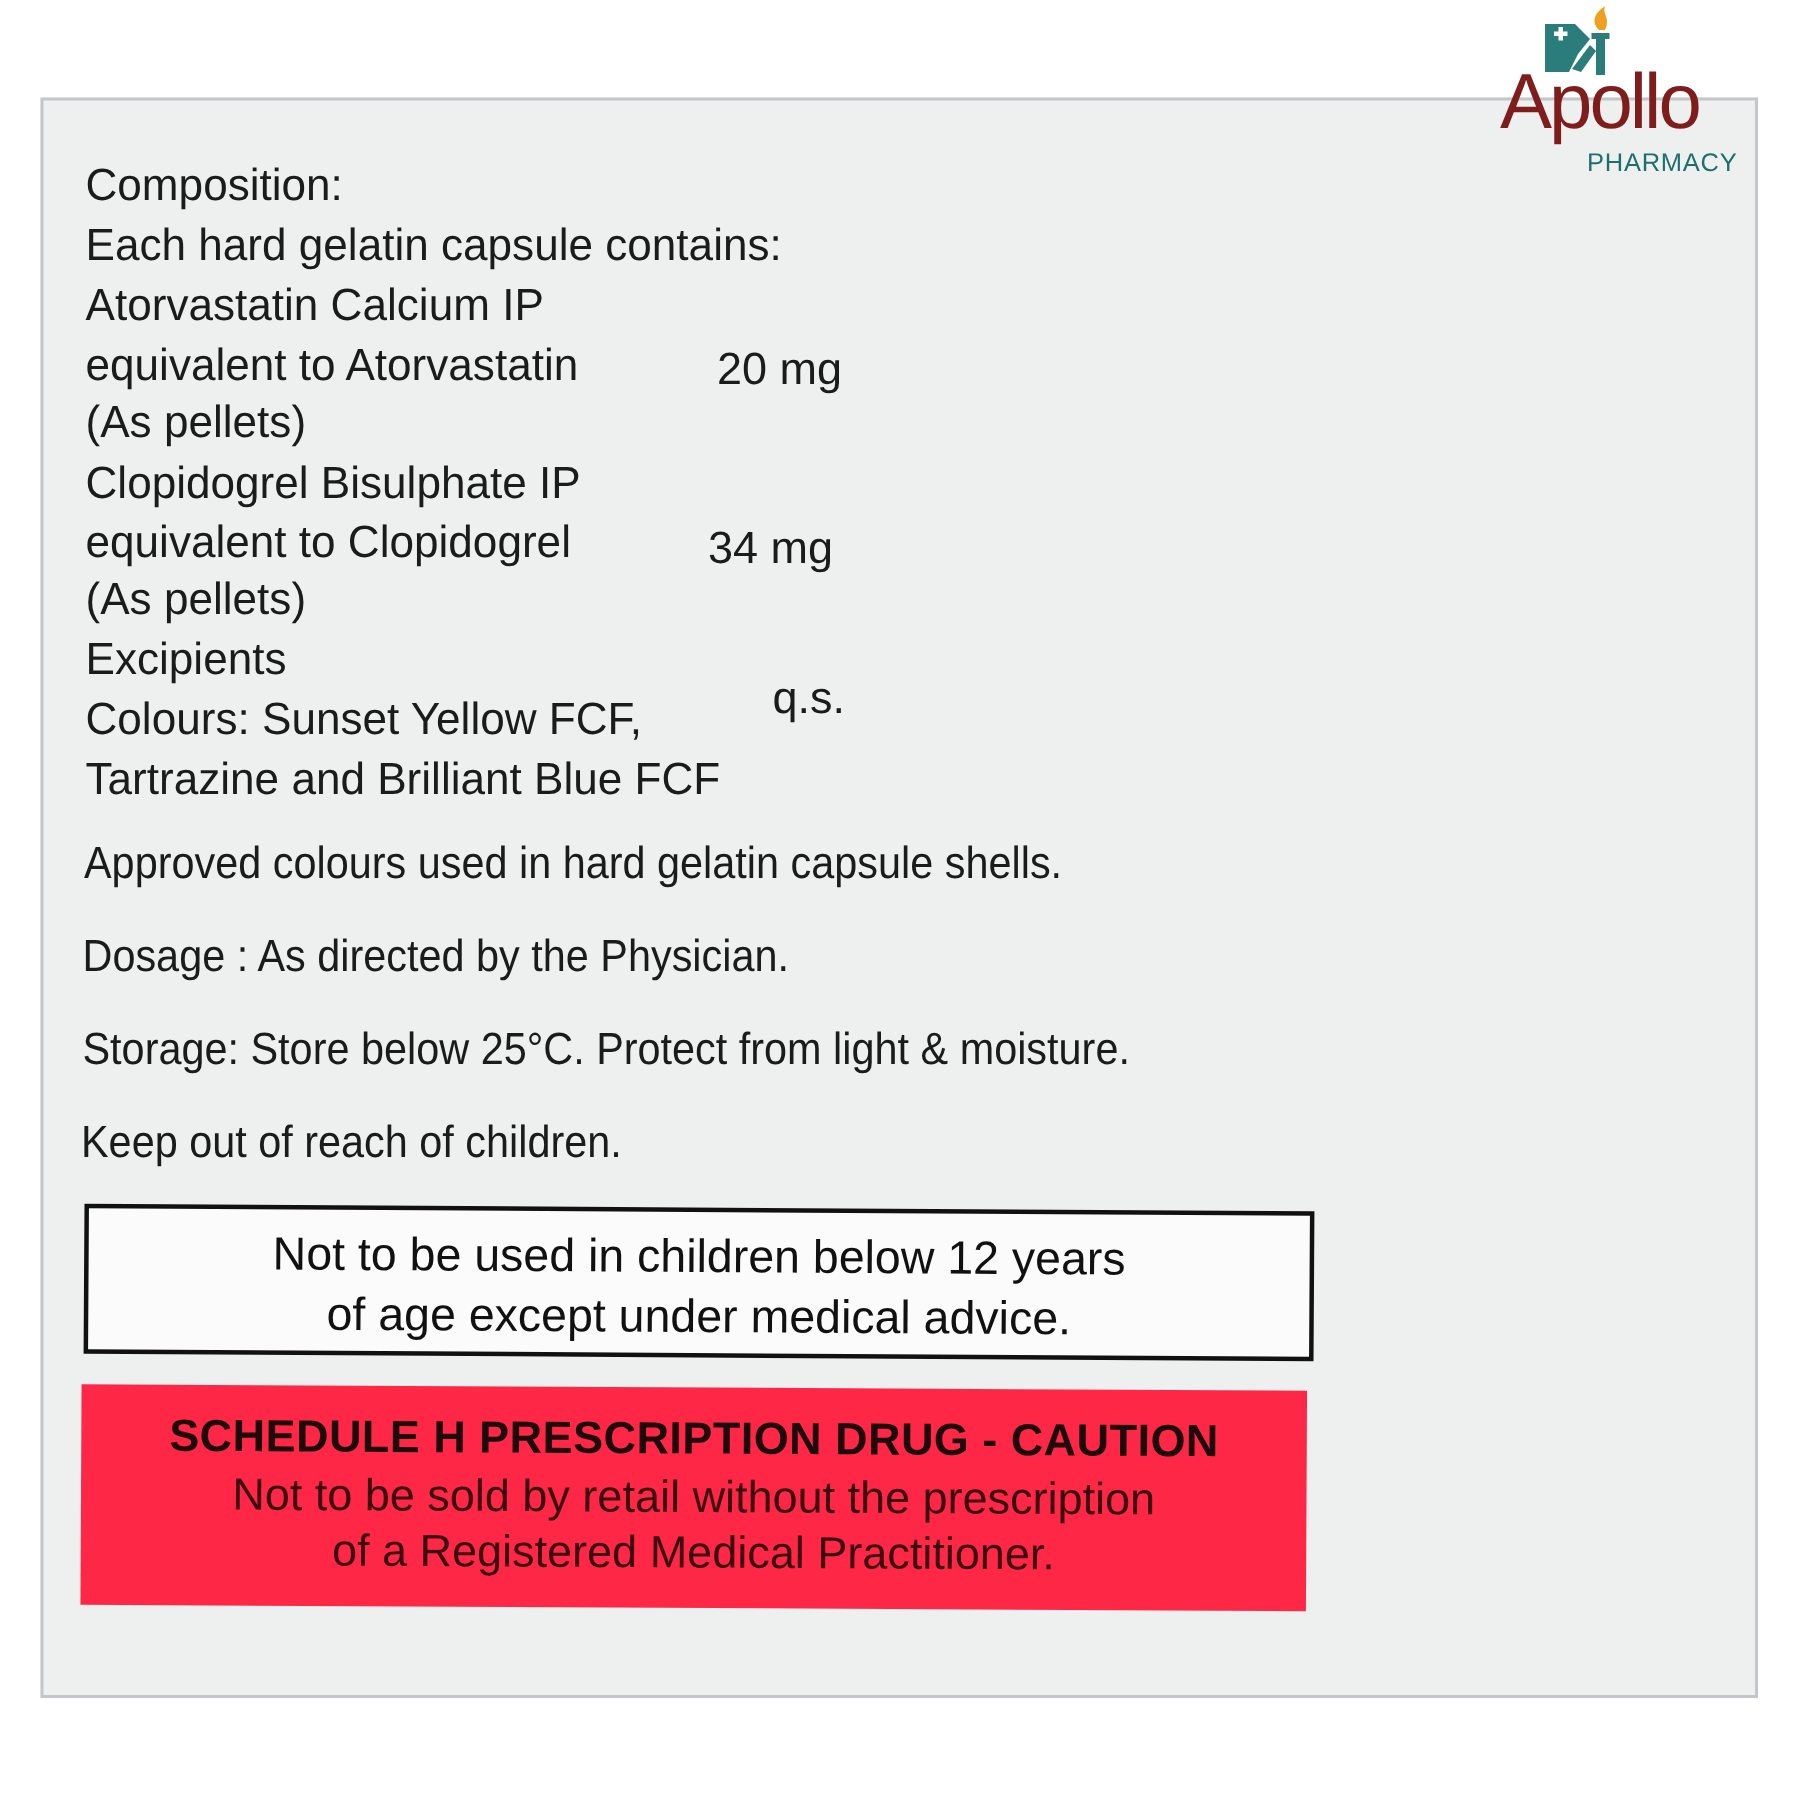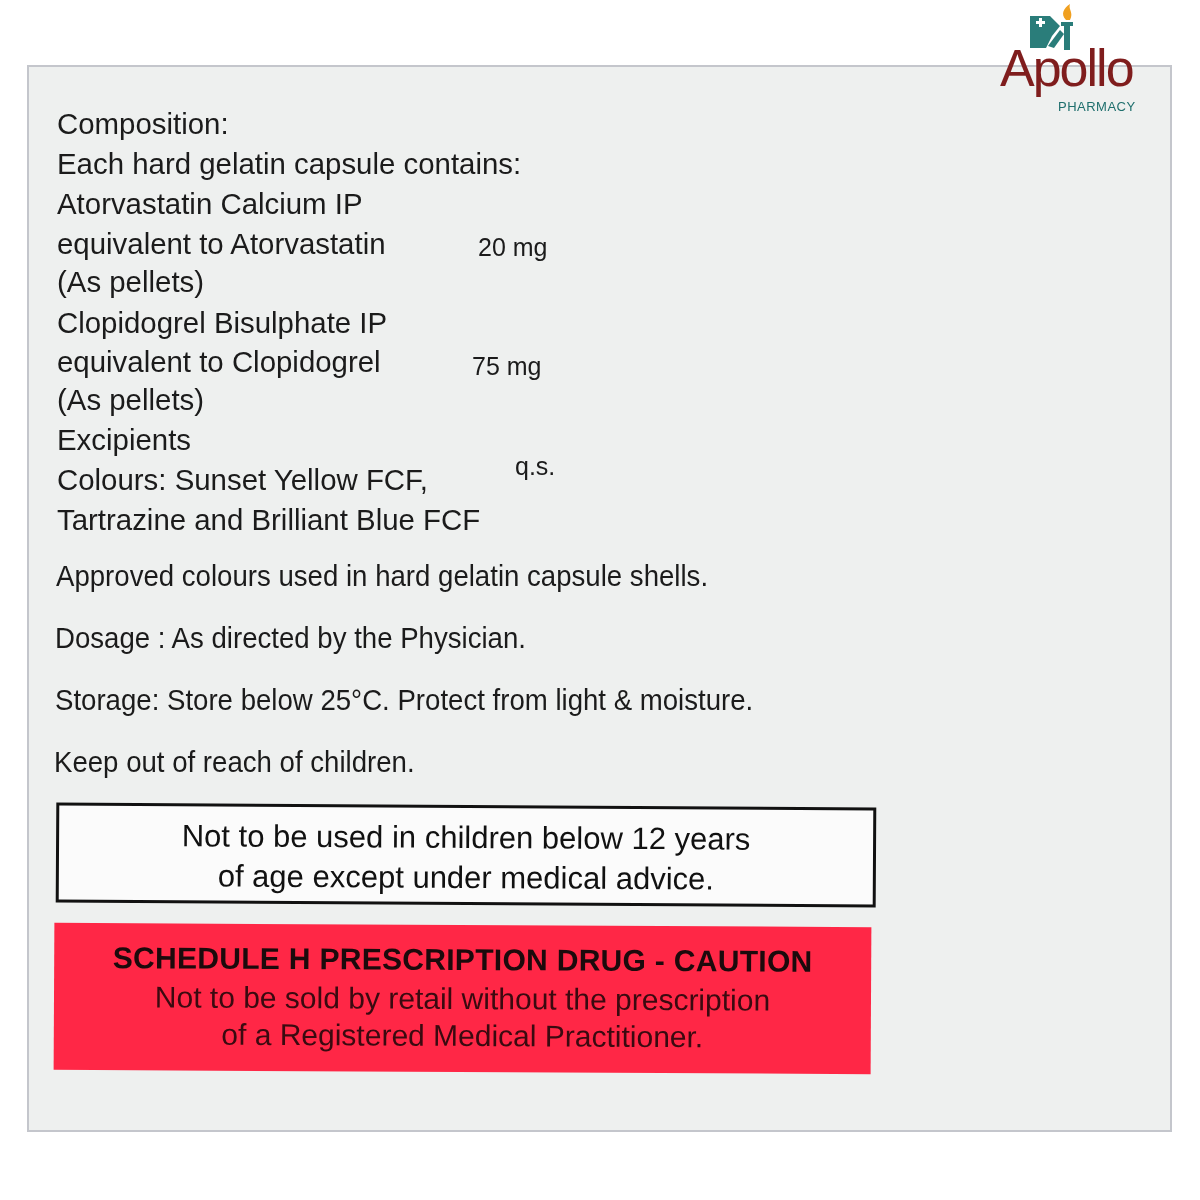--- a/index.html
+++ b/index.html
@@ -10,25 +10,25 @@
   .panel {
     position:absolute; left:27px; top:65px; width:1145px; height:1067px;
     background:#eef0ef; border:2px solid #c4c6cc; box-sizing:border-box;
   }
   .logo { position:absolute; left:998px; top:2px; width:175px; height:118px; }
   .logo .brand {
     position:absolute; left:2px; top:40px; font-size:52px; font-weight:normal; color:#7f1d1d;
     letter-spacing:-2px; line-height:1;
   }
   .logo .sub {
-    position:absolute; left:60px; top:97px; font-size:13px; color:#1f6f6d; letter-spacing:0.5px;
+    position:absolute; left:60px; top:97px; font-size:17px; color:#1f6f6d; letter-spacing:0.5px;
   }
   .logo svg { position:absolute; left:28px; top:0; }
   .line { position:absolute; left:57px; font-size:30px; line-height:36px; white-space:nowrap; color:#1b1b1b; transform:scaleX(0.98); transform-origin:left; }
-  .qty { position:absolute; font-size:25px; line-height:36px; white-space:nowrap; color:#1b1b1b; }
+  .qty { position:absolute; font-size:30px; line-height:36px; white-space:nowrap; color:#1b1b1b; }
   .narrow { transform:scaleX(0.92); transform-origin:left; }
   .warnbox {
     position:absolute; left:56px; top:805px; width:820px; height:100px; background:#fbfbfb;
     border:3px solid #111; box-sizing:border-box; transform:rotate(0.35deg);
   }
   .warnbox .t { position:absolute; width:100%; text-align:center; font-size:31px; line-height:36px; color:#111; }
   .redbox {
     position:absolute; left:54px; top:925px; width:817px; height:147px; background:#ff2746;
     transform:rotate(0.3deg);
   }
@@ -57,21 +57,21 @@
 <div class="line" style="top:106px">Composition:</div>
 <div class="line" style="top:146px">Each hard gelatin capsule contains:</div>
 
 <div class="line" style="top:186px">Atorvastatin Calcium IP</div>
 <div class="line" style="top:226px">equivalent to Atorvastatin</div>
 <div class="qty" style="left:478px;top:229px">20 mg</div>
 <div class="line" style="top:264px">(As pellets)</div>
 
 <div class="line" style="top:305px">Clopidogrel Bisulphate IP</div>
 <div class="line" style="top:344px">equivalent to Clopidogrel</div>
-<div class="qty" style="left:472px;top:348px">75 mg</div>
+<div class="qty" style="left:472px;top:348px">34 mg</div>
 <div class="line" style="top:382px">(As pellets)</div>
 
 <div class="line" style="top:422px">Excipients</div>
 <div class="qty" style="left:515px;top:448px">q.s.</div>
 <div class="line" style="top:462px">Colours: Sunset Yellow FCF,</div>
 <div class="line" style="top:502px">Tartrazine and Brilliant Blue FCF</div>
 
 <div class="line narrow" style="top:558px;left:56px">Approved colours used in hard gelatin capsule shells.</div>
 <div class="line narrow" style="top:620px;left:55px">Dosage : As directed by the Physician.</div>
 <div class="line narrow" style="top:682px;left:55px">Storage: Store below 25°C. Protect from light &amp; moisture.</div>

